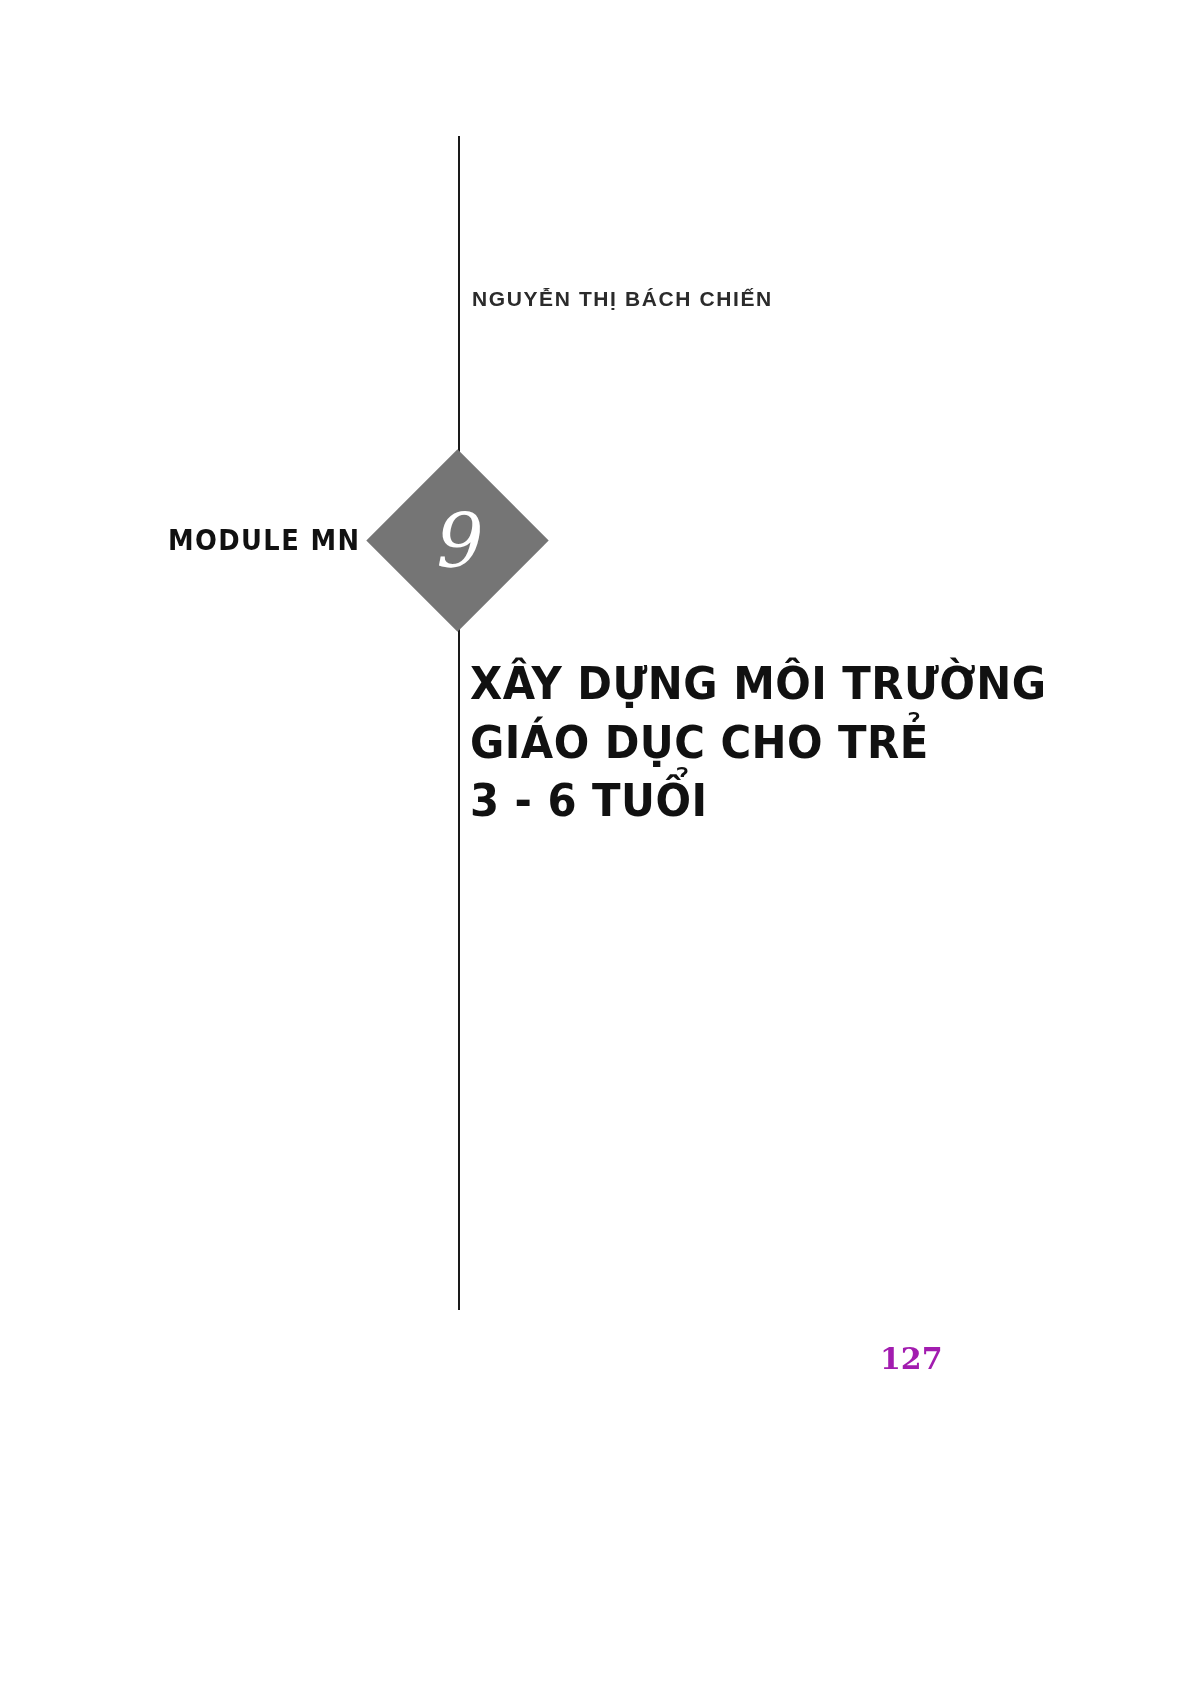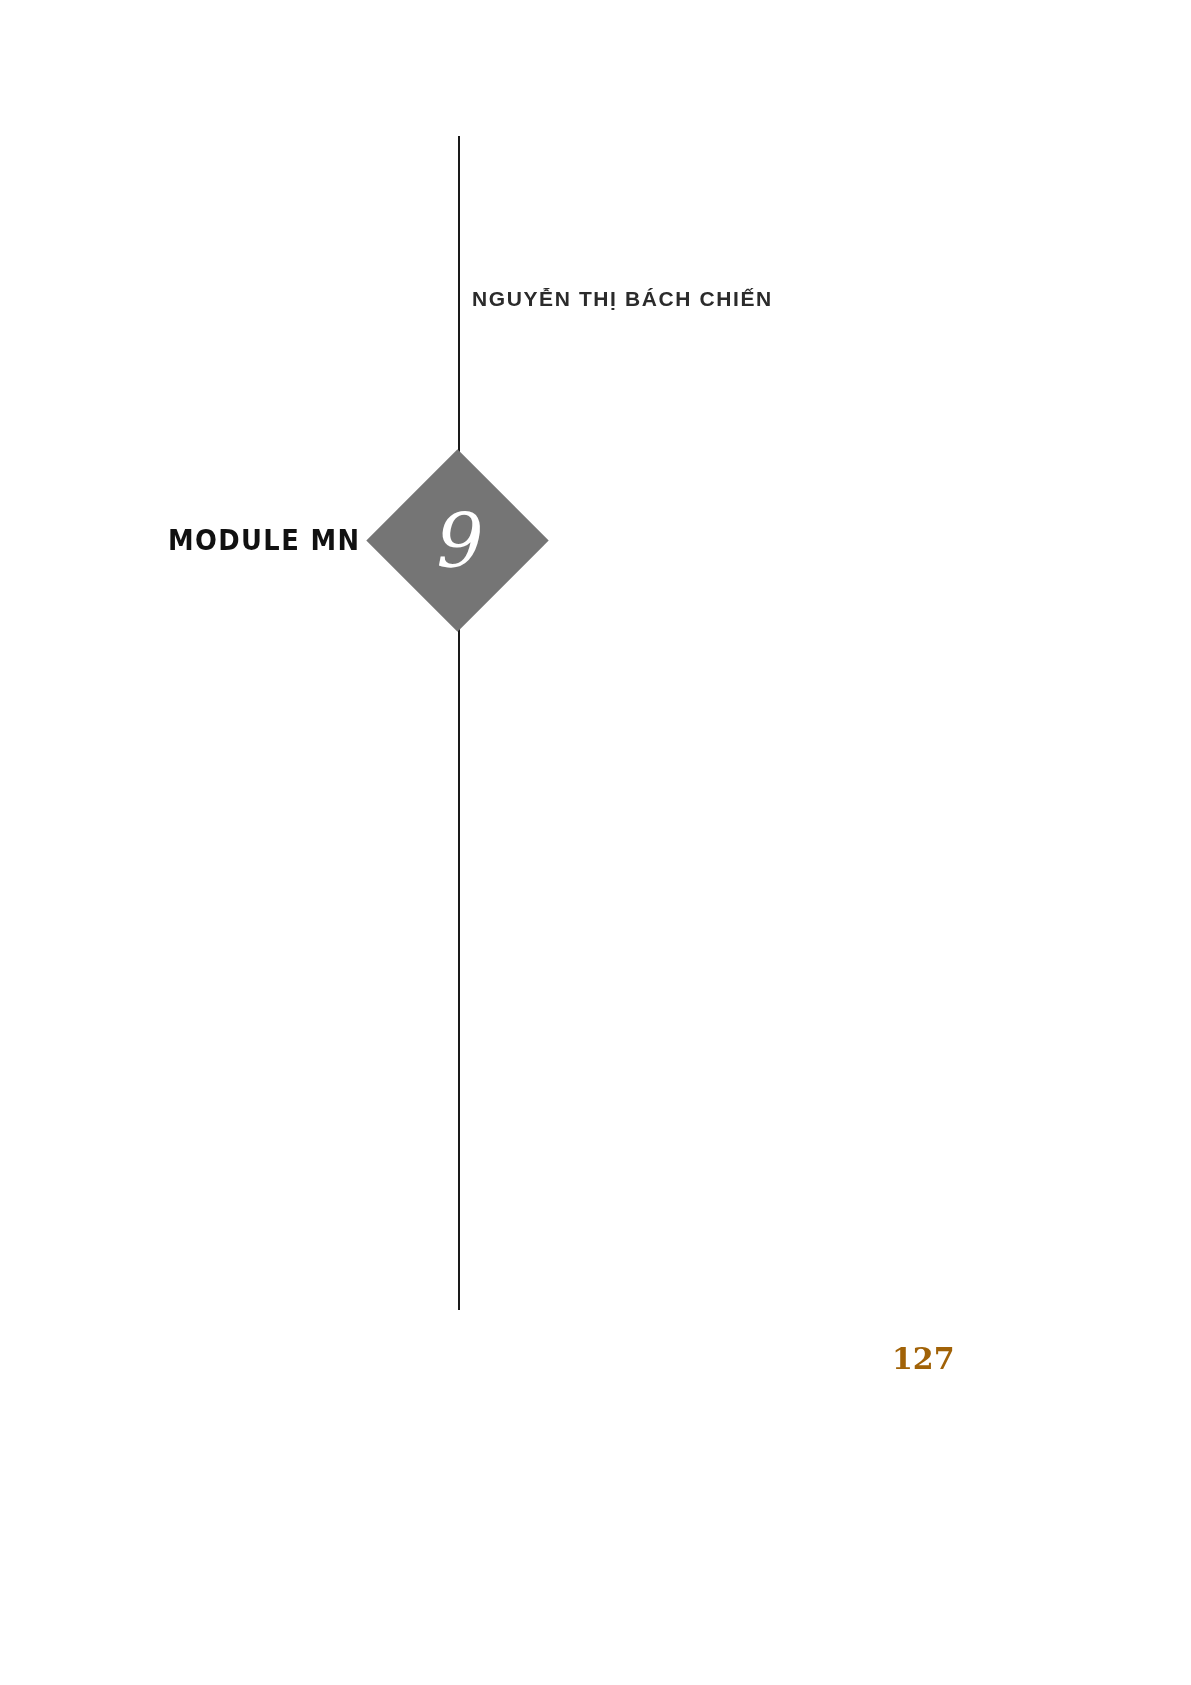--- a/index.html
+++ b/index.html
@@ -112,36 +112,40 @@
   }
 
   
   .page-number {
     position: absolute;
     left: 880px;
     top: 1341px;
     font-family: "DejaVu Serif", serif;
     font-weight: 700;
     font-size: 30px;
-    color: #a16207;
-    margin-left: 12px;
+    color: #a21caf;
   }
 </style>
 </head>
 <body>
 
 <div class="page">
 
   <div class="vertical-rule"></div>
 
   <div class="author">NGUYỄN THỊ BÁCH CHIẾN</div>
 
   <div class="module-label">MODULE MN</div>
 
   <div class="diamond-wrap">
     <div class="diamond"></div>
     <div class="diamond-number">9</div>
   </div>
 
+  <div class="title-block">
+    <div class="title-line">XÂY DỰNG MÔI TRƯỜNG</div>
+    <div class="title-line">GIÁO DỤC CHO TRẺ</div>
+    <div class="title-line">3 - 6 TUỔI</div>
+  </div>
 
   <div class="page-number">127</div>
 
 </div>
 
 </body></html>

